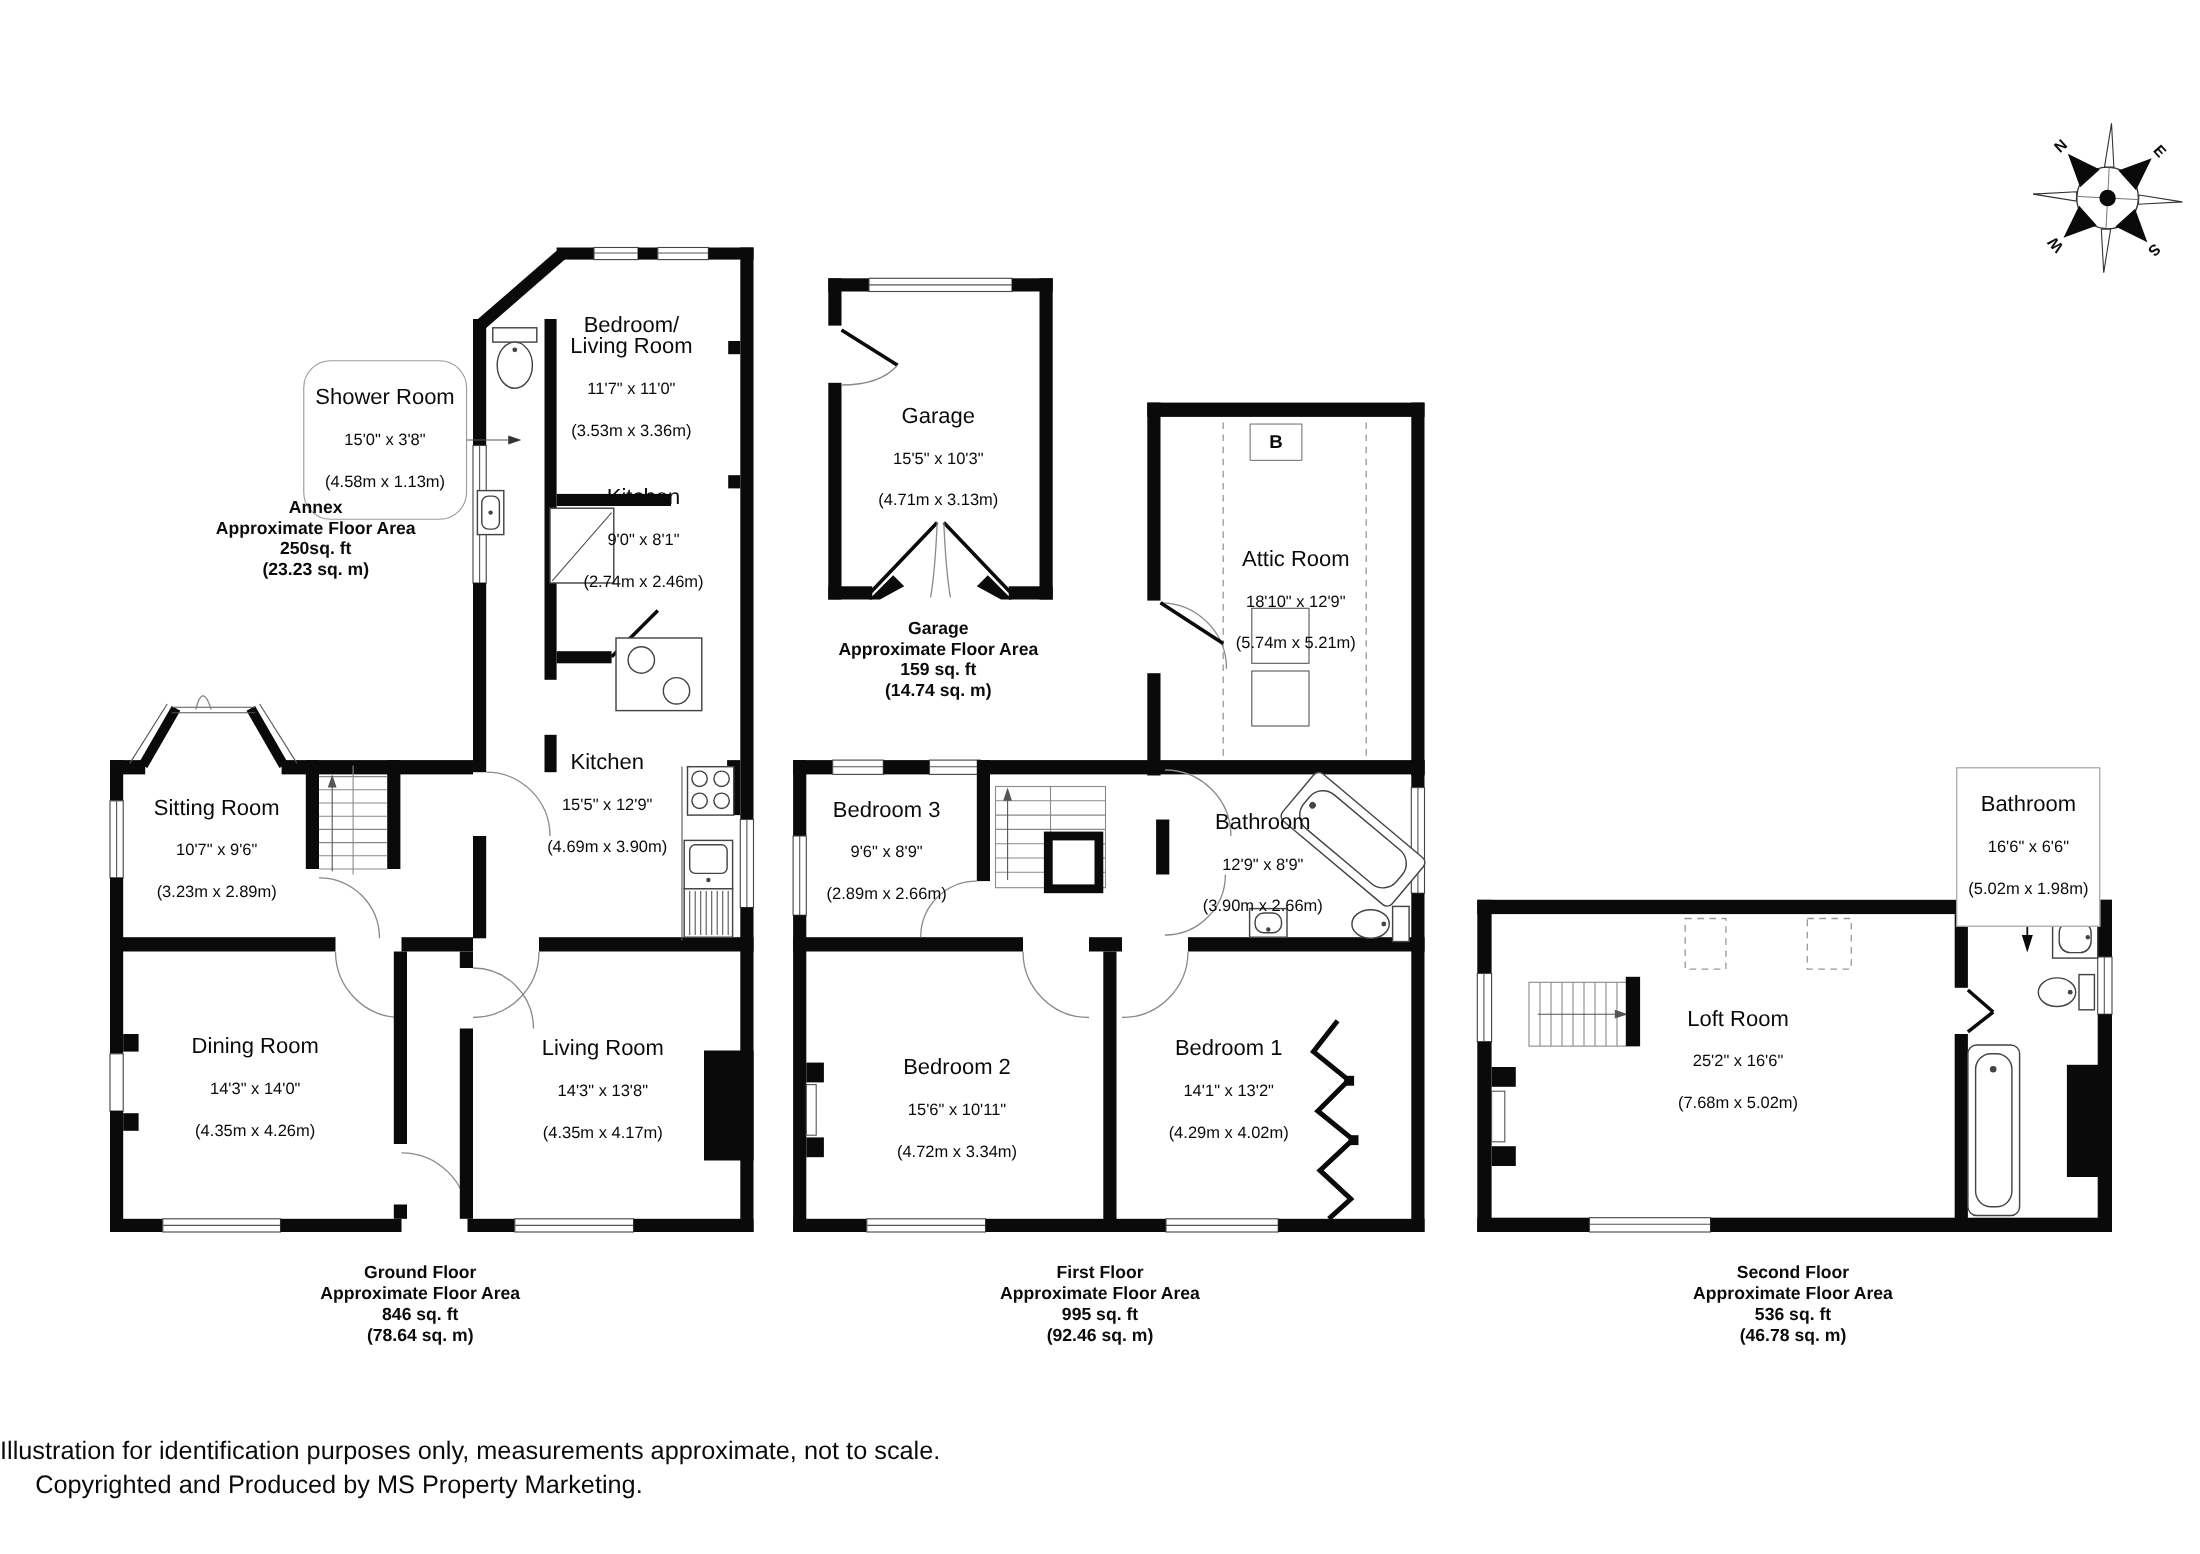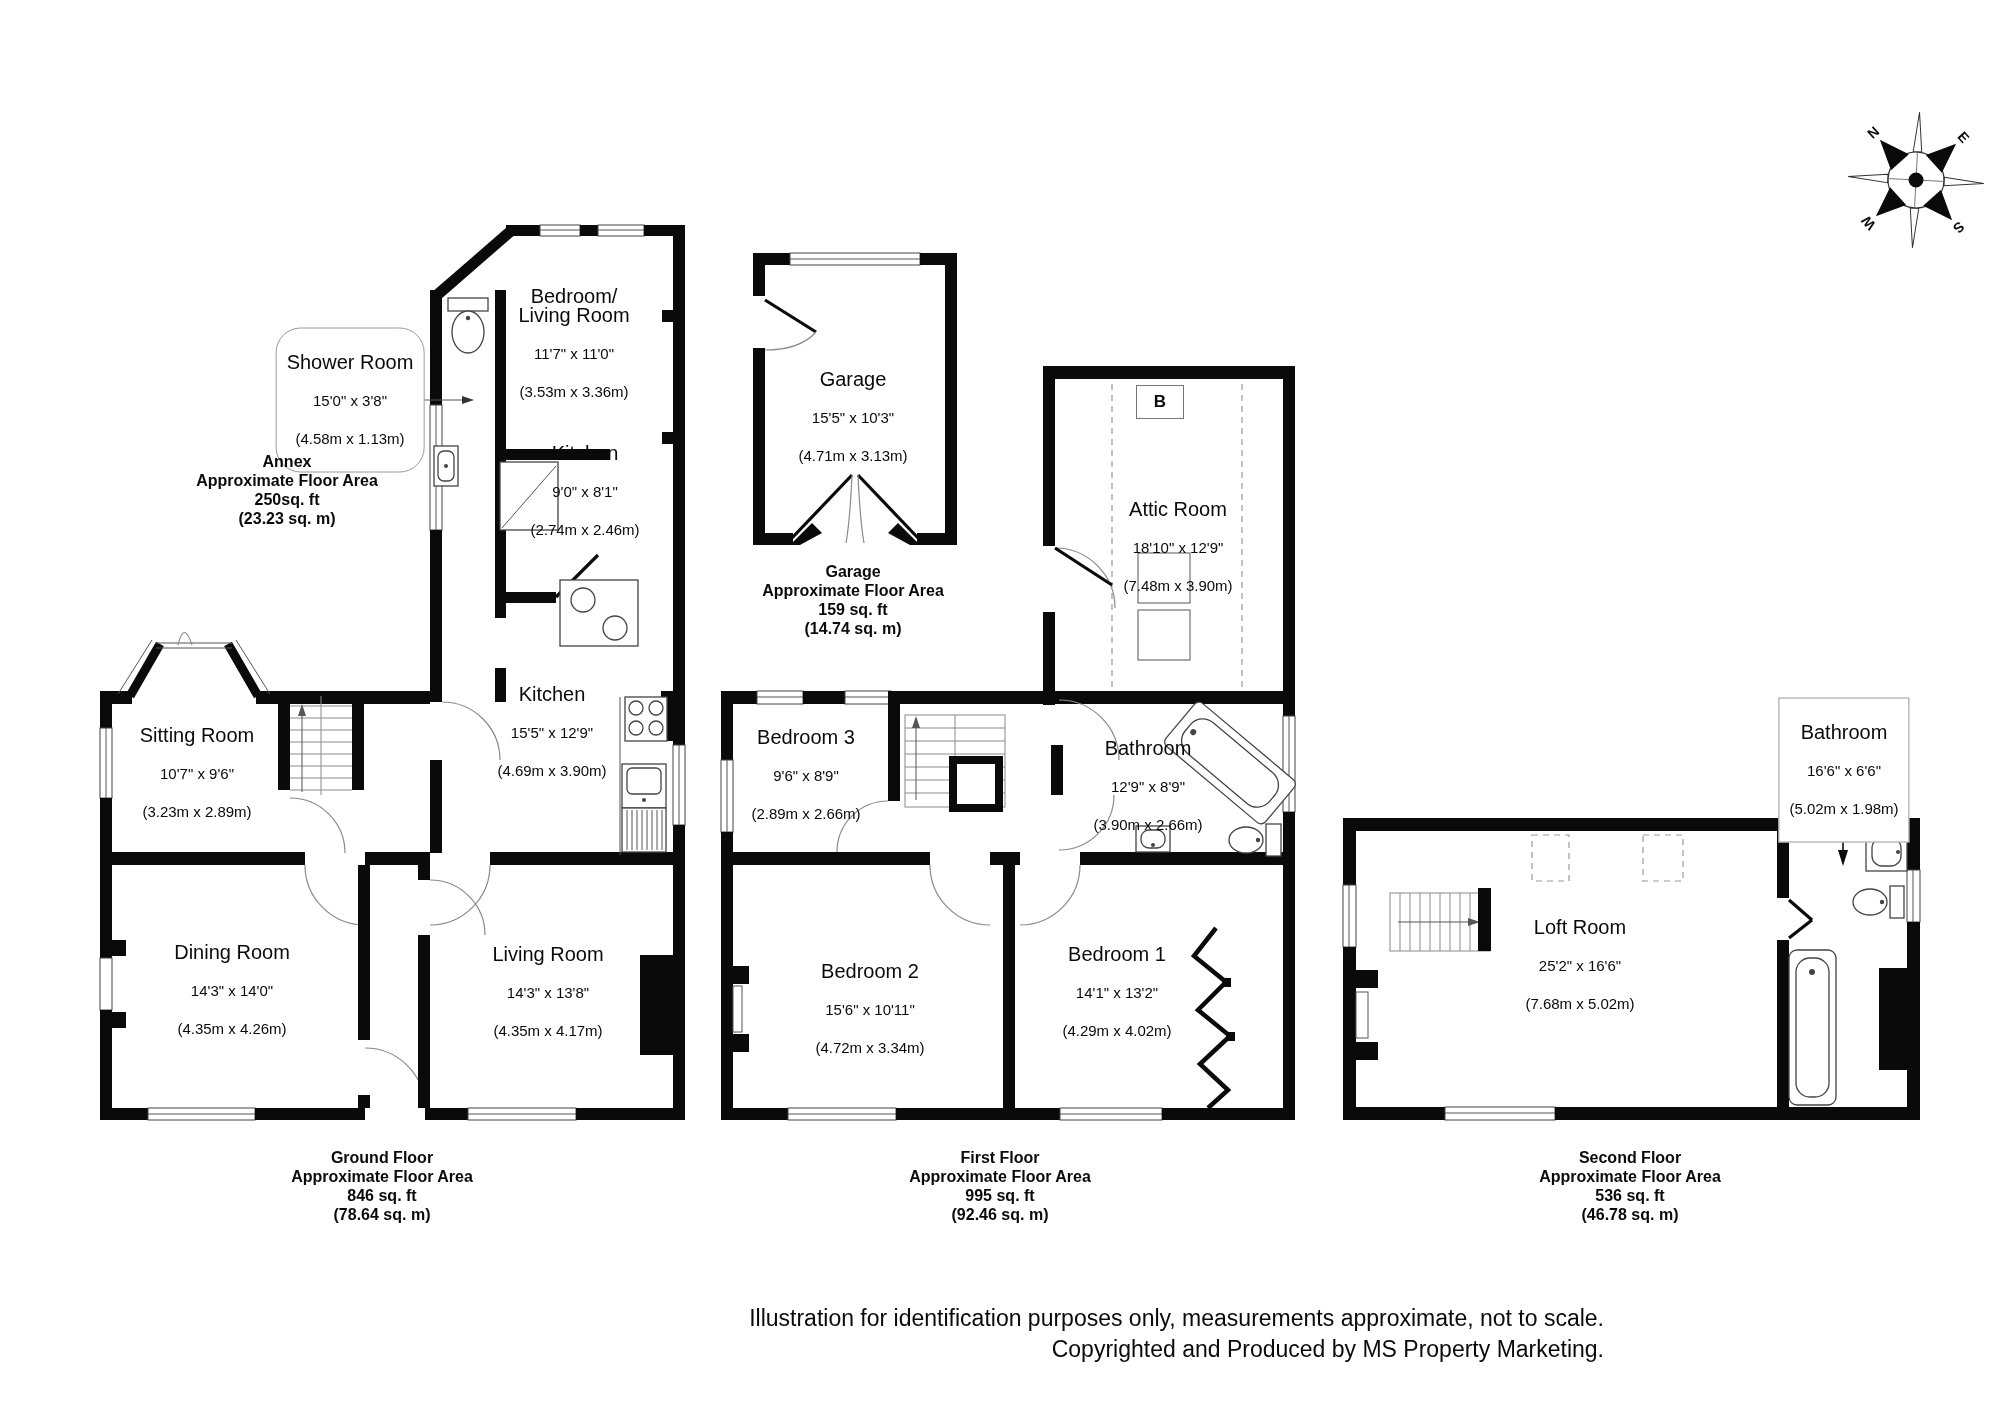--- a/index.html
+++ b/index.html
@@ -17,21 +17,21 @@
   .lbl{position:absolute;transform:translate(-50%,-50%);text-align:center;line-height:19px;white-space:pre-line;}
   .lbl .nm{display:block;font-weight:normal;font-size:20px;}
   .lbl .dm{display:block;font-size:15px;}
   .lbl.boxed{background:#fff;border:1px solid #9a9a9a;padding:5px 10px;}
   .area{position:absolute;transform:translate(-50%,-50%);text-align:center;font-weight:bold;
         font-size:16px;line-height:19px;}
   .area span{display:block;}
   .hdr{position:absolute;left:386px;top:30px;width:800px;text-align:center;
        font-weight:bold;font-size:28px;line-height:27px;}
   .hdr span{display:block;}
-  .ftr{position:absolute;left:0;top:1303px;width:1604px;text-align:right;font-size:23px;line-height:31px;}
+  .ftr{position:absolute;left:0;top:1303px;width:1604px;text-align:left;font-size:23px;line-height:31px;}
   .ftr .f1{display:block;}
   .ftr .f2{display:block;font-weight:normal;padding-left:32px;}
   .bbox{position:absolute;left:1136px;top:385px;width:46px;height:32px;background:#fff;
         border:1px solid #777;display:flex;align-items:center;justify-content:center;
         font-weight:bold;font-size:17px;}
   .compass{position:absolute;left:1846px;top:110px;width:140px;height:140px;}
   .compass .rot{position:absolute;inset:0;transform:rotate(-42deg);}
   .compass .cl{position:absolute;font-weight:bold;font-size:14px;width:16px;height:16px;
                text-align:center;line-height:16px;}
   .cl.n{left:62px;top:-2px;}
@@ -344,21 +344,21 @@
   <span class="dm">(2.74m x 2.46m)</span>
 </div>
 <div class="lbl" style="left:853px;top:417px;">
   <span class="nm">Garage</span>
   <span class="dm">15'5" x 10'3"</span>
   <span class="dm">(4.71m x 3.13m)</span>
 </div>
 <div class="lbl" style="left:1178px;top:547px;">
   <span class="nm">Attic Room</span>
   <span class="dm">18'10" x 12'9"</span>
-  <span class="dm">(7.48m x 3.90m)</span>
+  <span class="dm">(5.74m x 5.21m)</span>
 </div>
 <div class="lbl" style="left:197px;top:773px;">
   <span class="nm">Sitting Room</span>
   <span class="dm">10'7" x 9'6"</span>
   <span class="dm">(3.23m x 2.89m)</span>
 </div>
 <div class="lbl" style="left:552px;top:732px;">
   <span class="nm">Kitchen</span>
   <span class="dm">15'5" x 12'9"</span>
   <span class="dm">(4.69m x 3.90m)</span>

